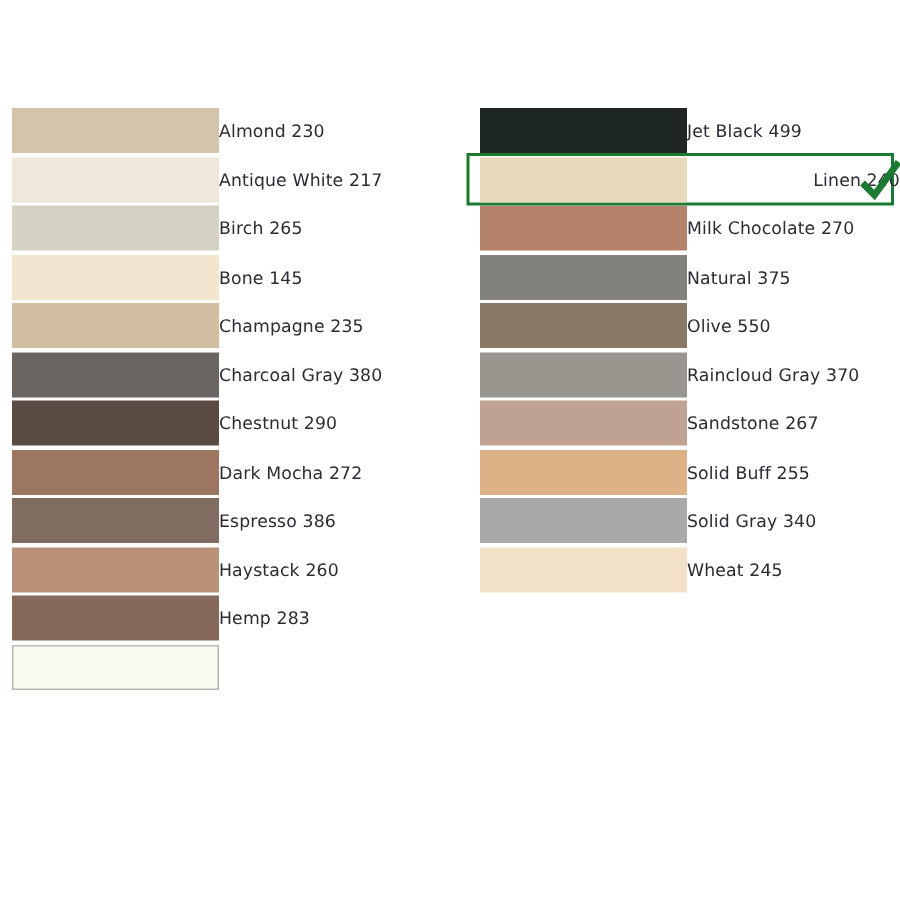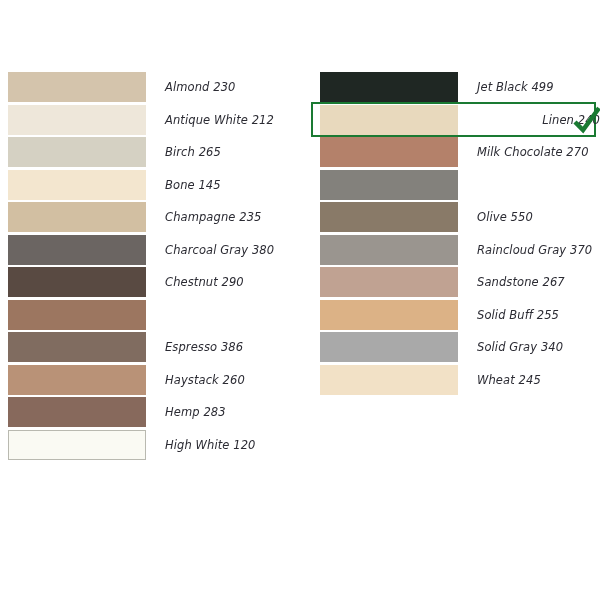--- a/index.html
+++ b/index.html
@@ -38,27 +38,26 @@
   .swatch-chip {
     width: 138px;
     height: 30px;
     flex: 0 0 138px;
     box-sizing: border-box;
   }
   .swatch-chip.bordered {
     border: 1px solid #b9b9b0;
   }
   .swatch-label {
-    margin-left: 19px;
+    margin-left: 0;
     font-size: 11.5px;
     line-height: 30px;
     color: #2b2b33;
     white-space: nowrap;
     letter-spacing: 0.1px;
-    font-style: italic;
   }
   
   .swatch-row.selected {
     z-index: 5;
     justify-content: space-between;
   }
   .selection-frame {
     position: absolute;
     left: -9px;
     top: -3px;
@@ -87,21 +86,21 @@
 <body>
 
 <div id="palette-board">
   <div class="swatch-column" id="column-left">
       <div class="swatch-row">
         <div class="swatch-chip" style="background-color: rgb(212, 196, 172);"></div>
         <div class="swatch-label">Almond 230</div>
       </div>
       <div class="swatch-row">
         <div class="swatch-chip" style="background-color: rgb(238, 231, 218);"></div>
-        <div class="swatch-label">Antique White 212</div>
+        <div class="swatch-label">Antique White 217</div>
       </div>
       <div class="swatch-row">
         <div class="swatch-chip" style="background-color: rgb(213, 209, 195);"></div>
         <div class="swatch-label">Birch 265</div>
       </div>
       <div class="swatch-row">
         <div class="swatch-chip" style="background-color: rgb(243, 230, 207);"></div>
         <div class="swatch-label">Bone 145</div>
       </div>
       <div class="swatch-row">
@@ -111,36 +110,36 @@
       <div class="swatch-row">
         <div class="swatch-chip" style="background-color: rgb(107, 101, 98);"></div>
         <div class="swatch-label">Charcoal Gray 380</div>
       </div>
       <div class="swatch-row">
         <div class="swatch-chip" style="background-color: rgb(89, 74, 66);"></div>
         <div class="swatch-label">Chestnut 290</div>
       </div>
       <div class="swatch-row">
         <div class="swatch-chip" style="background-color: rgb(156, 118, 96);"></div>
+        <div class="swatch-label">Dark Mocha 272</div>
       </div>
       <div class="swatch-row">
         <div class="swatch-chip" style="background-color: rgb(128, 108, 96);"></div>
         <div class="swatch-label">Espresso 386</div>
       </div>
       <div class="swatch-row">
         <div class="swatch-chip" style="background-color: rgb(185, 146, 119);"></div>
         <div class="swatch-label">Haystack 260</div>
       </div>
       <div class="swatch-row">
         <div class="swatch-chip" style="background-color: rgb(135, 105, 92);"></div>
         <div class="swatch-label">Hemp 283</div>
       </div>
       <div class="swatch-row">
         <div class="swatch-chip bordered" style="background-color: rgb(250, 250, 243);"></div>
-        <div class="swatch-label">High White 120</div>
       </div>
     </div>
   <div class="swatch-column" id="column-right">
       <div class="swatch-row">
         <div class="swatch-chip" style="background-color: rgb(31, 39, 35);"></div>
         <div class="swatch-label">Jet Black 499</div>
       </div>
       <div class="swatch-row selected">
         <div class="selection-frame"></div>
         <div class="swatch-chip" style="background-color: rgb(232, 217, 189);"></div>
@@ -148,20 +147,21 @@
         <svg class="check-mark" viewBox="0 0 34 34" xmlns="http://www.w3.org/2000/svg">
           <path d="M5 19 L13 27 L29 5" fill="none" stroke="#1a7a32" stroke-width="4.5" stroke-linecap="butt" stroke-linejoin="miter"></path>
         </svg>
       </div>
       <div class="swatch-row">
         <div class="swatch-chip" style="background-color: rgb(180, 129, 106);"></div>
         <div class="swatch-label">Milk Chocolate 270</div>
       </div>
       <div class="swatch-row">
         <div class="swatch-chip" style="background-color: rgb(131, 129, 124);"></div>
+        <div class="swatch-label">Natural 375</div>
       </div>
       <div class="swatch-row">
         <div class="swatch-chip" style="background-color: rgb(137, 122, 104);"></div>
         <div class="swatch-label">Olive 550</div>
       </div>
       <div class="swatch-row">
         <div class="swatch-chip" style="background-color: rgb(154, 149, 143);"></div>
         <div class="swatch-label">Raincloud Gray 370</div>
       </div>
       <div class="swatch-row">

